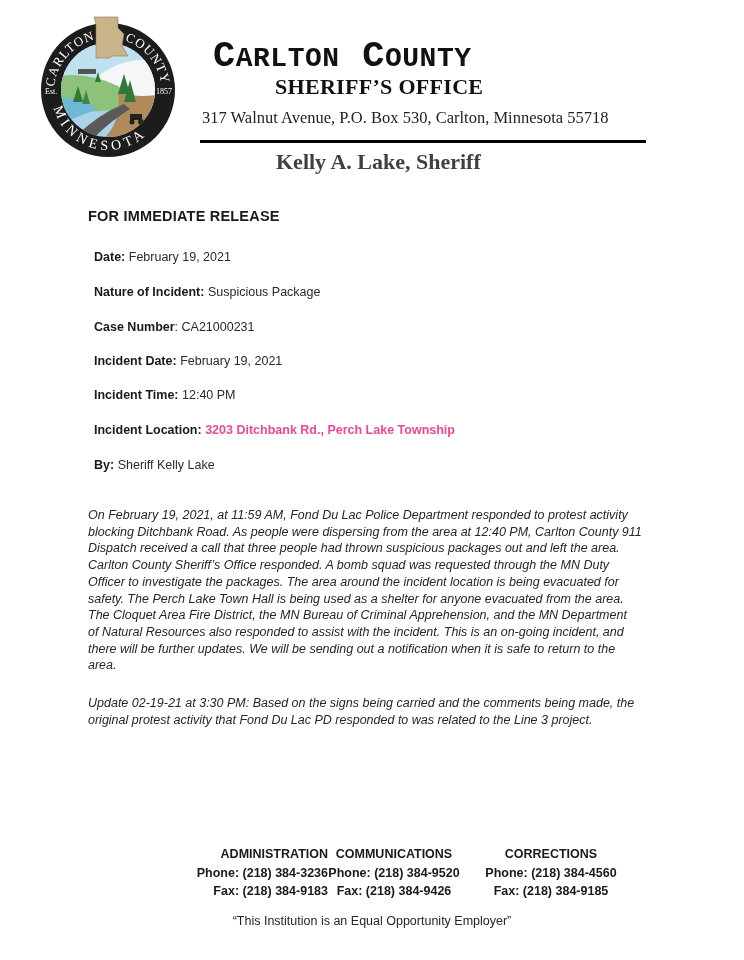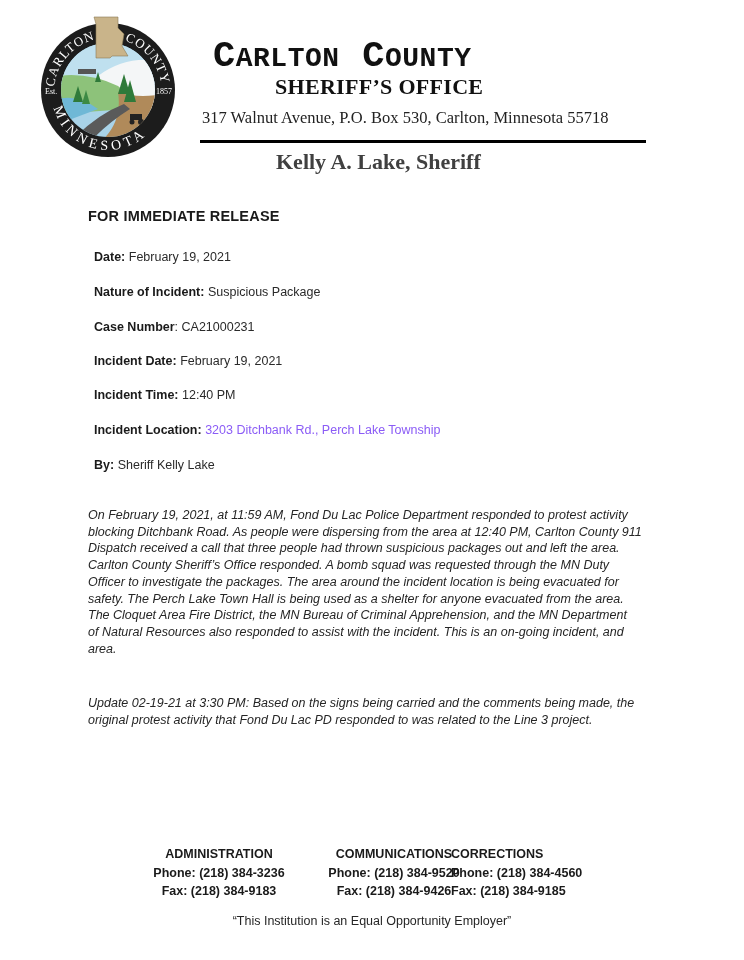--- a/index.html
+++ b/index.html
@@ -31,32 +31,32 @@
 
   
   .doc { font-family: "Liberation Sans", sans-serif; font-size: 12.5px; color: #262626; }
   .release-header {
     left: 88px; top: 208px; font-family: "Liberation Sans", sans-serif; font-weight: bold;
     font-size: 14.5px; color: #1a1a1a; white-space: nowrap; letter-spacing: 0.2px;
   }
   .field { left: 94px; white-space: nowrap; line-height: 16px; }
   .field .lbl { font-weight: bold; color: #1a1a1a; }
   .field .val { color: #2a2a2a; }
-  .field .val.bold { font-weight: normal; color: #8b5cf6; }
+  .field .val.bold { font-weight: bold; color: #ec4899; }
 
   .para { left: 88px; width: 575px; line-height: 16.7px; }
   .para .line { white-space: nowrap; display: block; font-style: italic; }
 
   
   .contact { top: 845px; width: 200px; line-height: 18.5px; font-family: "Liberation Sans", sans-serif;
     font-size: 12.5px; color: #1a1a1a; font-weight: bold; }
   .contact .row { display: block; white-space: nowrap; }
-  .contact-admin { left: 119px; text-align: center; }
+  .contact-admin { left: 128px; text-align: right; }
   .contact-comm { left: 294px; text-align: center; width: 200px; }
-  .contact-corr { left: 451px; text-align: left; width: 200px; }
+  .contact-corr { left: 451px; text-align: center; width: 200px; }
   .eoe { left: 0; width: 744px; top: 914px; text-align: center;
     font-family: "Liberation Sans", sans-serif; font-size: 12.5px; color: #262626; }
 </style>
 </head>
 <body>
 
 <div class="abs seal">
   <svg width="142" height="145" viewBox="0 0 142 145" xmlns="http://www.w3.org/2000/svg">
     <defs>
       <clipPath id="inner">
@@ -139,20 +139,21 @@
 
 <div class="abs doc para" style="top:507px">
   <span class="line">On February 19, 2021, at 11:59 AM, Fond Du Lac Police Department responded to protest activity</span>
   <span class="line">blocking Ditchbank Road.  As people were dispersing from the area at 12:40 PM, Carlton County 911</span>
   <span class="line">Dispatch received a call that three people had thrown suspicious packages out and left the area.</span>
   <span class="line">Carlton County Sheriff’s Office responded.  A bomb squad was requested through the MN Duty</span>
   <span class="line">Officer to investigate the packages.  The area around the incident location is being evacuated for</span>
   <span class="line">safety.   The Perch Lake Town Hall is being used as a shelter for anyone evacuated from the area.</span>
   <span class="line">The Cloquet Area Fire District, the MN Bureau of Criminal Apprehension, and the MN Department</span>
   <span class="line">of Natural Resources also responded to assist with the incident.  This is an on-going incident, and</span>
+  <span class="line">there will be further updates.  We will be sending out a notification when it is safe to return to the</span>
   <span class="line">area.</span>
 </div>
 
 <div class="abs doc para" style="top:695px">
   <span class="line">Update 02-19-21 at 3:30 PM:  Based on the signs being carried and the comments being made, the</span>
   <span class="line">original protest activity that Fond Du Lac PD responded to was related to the Line 3 project.</span>
 </div>
 
 <div class="abs contact contact-admin">
   <span class="row">ADMINISTRATION</span>

